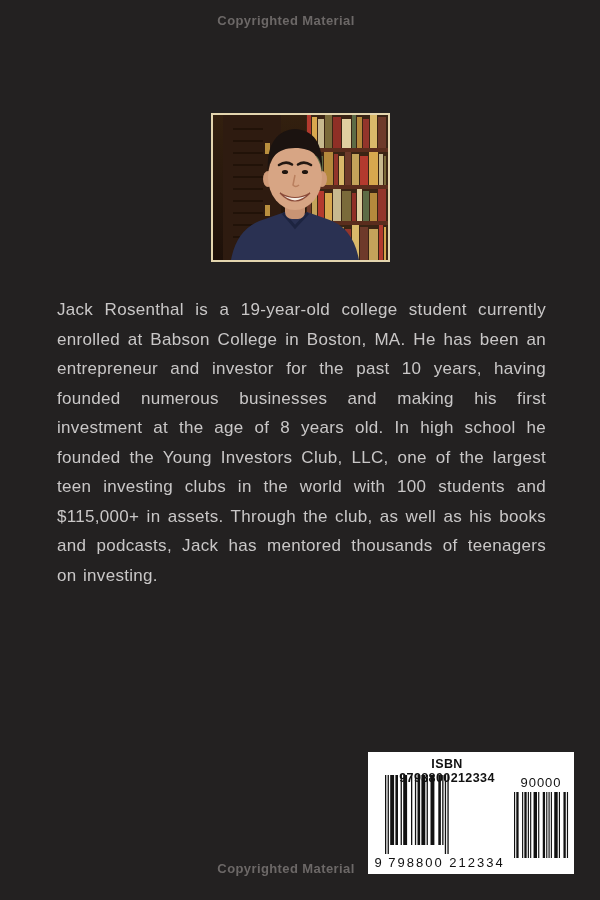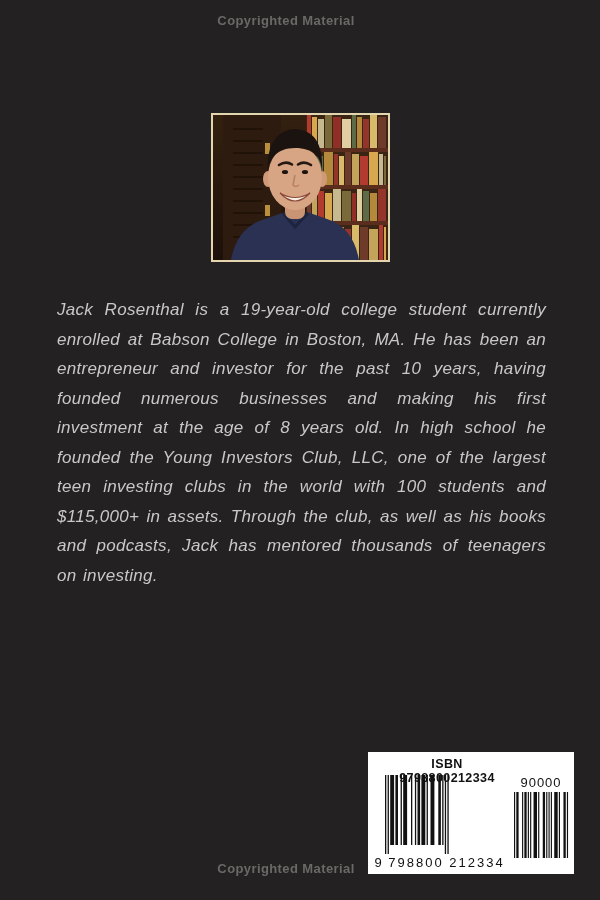--- a/index.html
+++ b/index.html
@@ -6,21 +6,21 @@
   .cover{position:relative;width:600px;height:900px;background:#232121;overflow:hidden;
          font-family:"Liberation Sans",sans-serif;}
   .watermark{position:absolute;left:0;width:572px;text-align:center;
              font-size:13px;font-weight:bold;letter-spacing:.4px;color:#6c6867;}
   .watermark.top{top:13px;}
   .watermark.bottom{top:861px;}
   .photo-frame{position:absolute;left:211px;top:113px;width:175px;height:145px;
                border:2px solid #e3d5ae;background:#241510;}
   .bio{position:absolute;left:57px;top:278px;width:489px;
        font-size:17px;line-height:29.5px;letter-spacing:.3px;word-spacing:1.5px;
-       color:#c9c7c7;text-align:justify;font-style:italic;}
+       color:#c9c7c7;text-align:justify;}
   .barcode-panel{position:absolute;left:368px;top:752px;width:206px;height:122px;
                  background:#ffffff;}
   .isbn-label{position:absolute;left:14px;top:5px;width:130px;text-align:center;
               font-size:12.5px;font-weight:bold;letter-spacing:.4px;color:#111111;}
   .main-barcode{position:absolute;left:4px;top:23px;}
   .addon-barcode{position:absolute;left:146px;top:23px;}
   .bc-digit{font-family:"Liberation Sans",sans-serif;font-size:13px;fill:#111111;}
   .bc-addon-digit{font-family:"Liberation Sans",sans-serif;font-size:13px;fill:#111111;letter-spacing:1px;}
 </style>
 </head>

